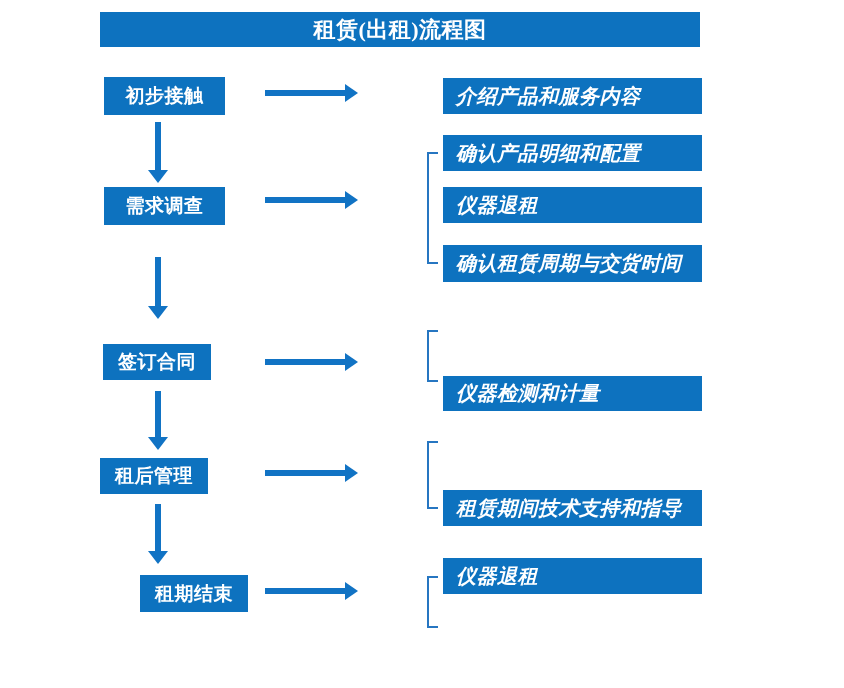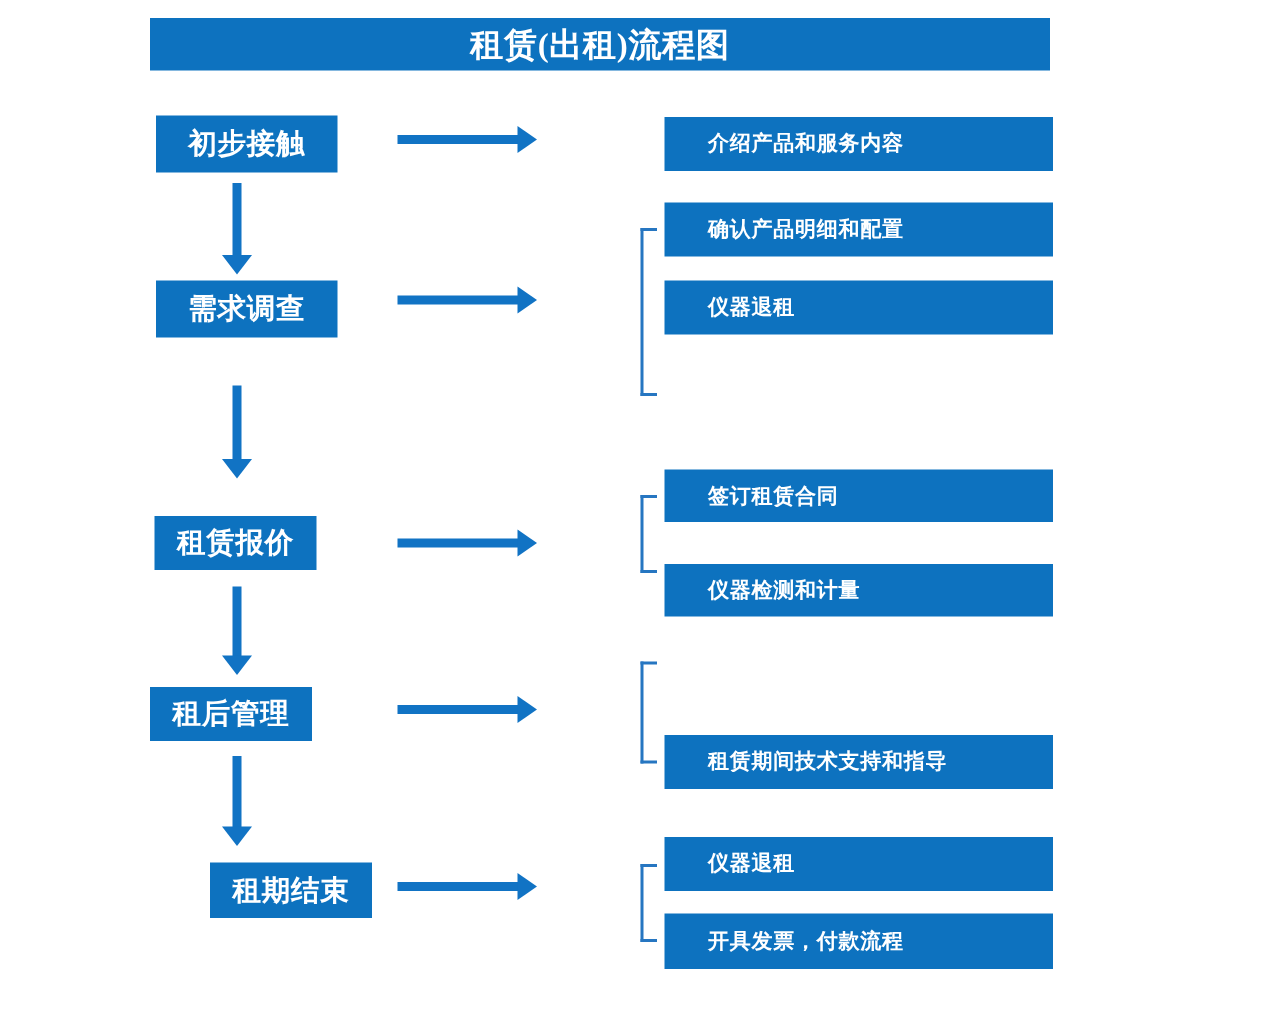--- a/index.html
+++ b/index.html
@@ -30,22 +30,23 @@
   .title-bar{
     justify-content:center;
     font-size:22px;
   }
   .step{
     justify-content:center;
     font-size:19px;
   }
   .detail{
     justify-content:flex-start;
-    padding-left:29px;
-    font-size:14px;
+    padding-left:13px;
+    font-size:20px;
+    font-style:italic;
   }
   .harrow{position:absolute;height:18px;}
   .harrow .shaft{
     position:absolute;left:0;right:12px;top:6px;height:6px;
     background:var(--arrow-blue);
   }
   .harrow .head{
     position:absolute;right:0;top:0;width:0;height:0;
     border-top:9px solid transparent;
     border-bottom:9px solid transparent;
@@ -72,36 +73,35 @@
 </style>
 </head>
 <body>
 
 <div class="canvas">
 
   <div class="box title-bar" style="left:100px;top:12px;width:600px;height:35px;">租赁(出租)流程图</div>
 
   <div class="box step" style="left:104px;top:77px;width:121px;height:38px;">初步接触</div>
   <div class="box step" style="left:104px;top:187px;width:121px;height:38px;">需求调查</div>
-  <div class="box step" style="left:103px;top:344px;width:108px;height:36px;">租赁报价</div>
+  <div class="box step" style="left:103px;top:344px;width:108px;height:36px;">签订合同</div>
   <div class="box step" style="left:100px;top:458px;width:108px;height:36px;">租后管理</div>
   <div class="box step" style="left:100px;top:575px;width:108px;height:37px;margin-left:40px;">租期结束</div>
 
   <div class="box detail" style="left:443px;top:78px;width:259px;height:36px;">介绍产品和服务内容</div>
 
   <div class="box detail" style="left:443px;top:135px;width:259px;height:36px;">确认产品明细和配置</div>
   <div class="box detail" style="left:443px;top:187px;width:259px;height:36px;">仪器退租</div>
+  <div class="box detail" style="left:443px;top:245px;width:259px;height:37px;">确认租赁周期与交货时间</div>
 
-  <div class="box detail" style="left:443px;top:313px;width:259px;height:35px;">签订租赁合同</div>
   <div class="box detail" style="left:443px;top:376px;width:259px;height:35px;">仪器检测和计量</div>
 
   <div class="box detail" style="left:443px;top:490px;width:259px;height:36px;">租赁期间技术支持和指导</div>
 
   <div class="box detail" style="left:443px;top:558px;width:259px;height:36px;">仪器退租</div>
-  <div class="box detail" style="left:443px;top:609px;width:259px;height:37px;">开具发票，付款流程</div>
 
   <div class="harrow" style="left:265px;top:84px;width:93px;">
     <div class="shaft"></div>
     <div class="head"></div>
   </div>
   <div class="harrow" style="left:265px;top:191px;width:93px;">
     <div class="shaft"></div>
     <div class="head"></div>
   </div>
   <div class="harrow" style="left:265px;top:353px;width:93px;">

